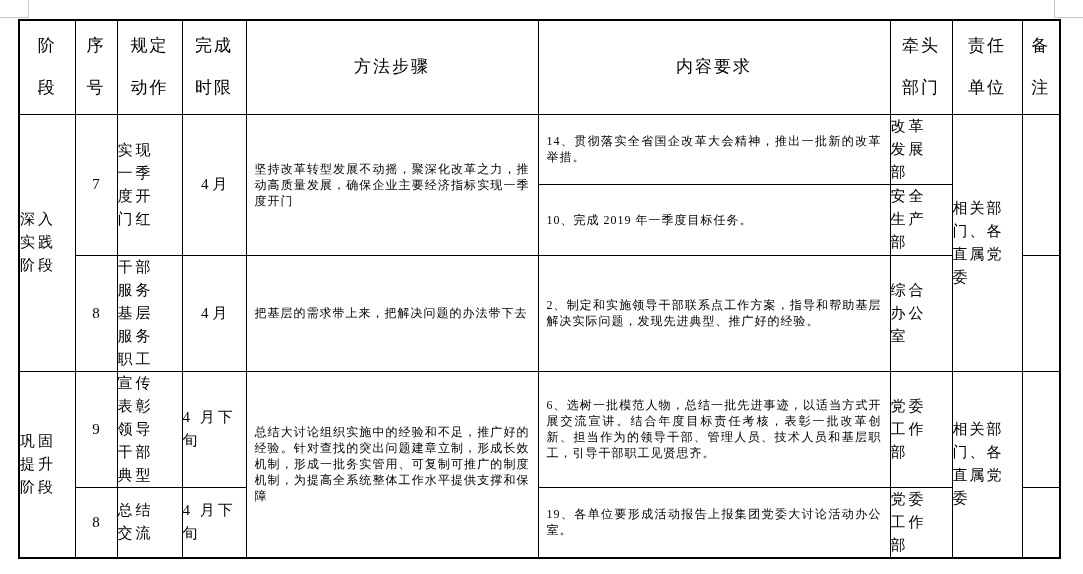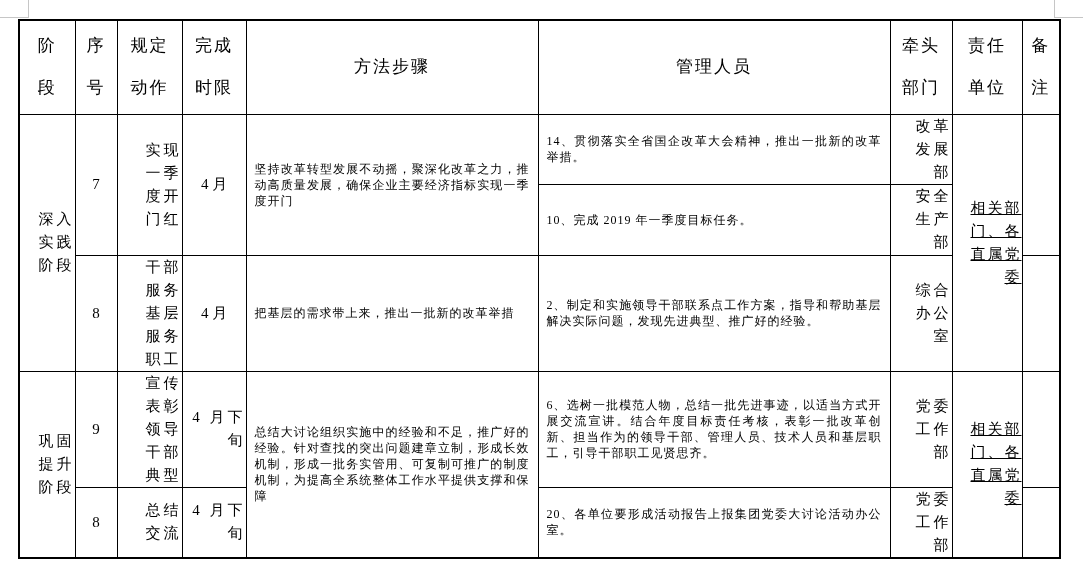--- a/index.html
+++ b/index.html
@@ -56,21 +56,21 @@
     font-weight: bold;
     font-size: 17px;
     text-align: center;
     vertical-align: middle;
     white-space: pre-line;
     line-height: 42px;
     letter-spacing: 2px;
     padding: 0;
   }
   td.v {
-    text-align: right;
+    text-align: left;
     vertical-align: middle;
     white-space: pre-line;
     font-size: 15px;
     line-height: 23px;
     letter-spacing: 3px;
     padding: 0;
   }
   td.num {
     text-align: center;
     vertical-align: middle;
@@ -80,21 +80,20 @@
   td.txt {
     text-align: justify;
     vertical-align: middle;
     font-size: 12px;
     line-height: 16px;
     letter-spacing: 1px;
     padding: 2px 8px;
   }
   td.resp {
     letter-spacing: 2px;
-    text-decoration: underline;
   }
 </style>
 </head>
 <body>
 
 <div class="mark mark-tl"></div>
 <div class="mark mark-tr"></div>
 
 <table class="doc">
   <colgroup>
@@ -113,21 +112,21 @@
       <tr class="rh-hdr">
     <th class="head">阶
 段</th>
     <th class="head">序
 号</th>
     <th class="head">规定
 动作</th>
     <th class="head">完成
 时限</th>
     <th class="head">方法步骤</th>
-    <th class="head">管理人员</th>
+    <th class="head">内容要求</th>
     <th class="head">牵头
 部门</th>
     <th class="head">责任
 单位</th>
     <th class="head">备
 注</th>
   </tr>
 
   <tr class="rh-s14">
     <td class="v" rowspan="3">深入
@@ -159,21 +158,21 @@
   </tr>
 
   <tr class="rh-r8">
     <td class="num">8</td>
     <td class="v">干部
 服务
 基层
 服务
 职工</td>
     <td class="num">4 月</td>
-    <td class="txt">把基层的需求带上来，推出一批新的改革举措</td>
+    <td class="txt">把基层的需求带上来，把解决问题的办法带下去</td>
     <td class="txt">2、制定和实施领导干部联系点工作方案，指导和帮助基层解决实际问题，发现先进典型、推广好的经验。</td>
     <td class="v">综合
 办公
 室</td>
     <td></td>
   </tr>
 
   <tr class="rh-r9">
     <td class="v" rowspan="2">巩固
 提升
@@ -197,20 +196,20 @@
 委</td>
     <td></td>
   </tr>
 
   <tr class="rh-r10">
     <td class="num">8</td>
     <td class="v">总结
 交流</td>
     <td class="v">4 月下
 旬</td>
-    <td class="txt">20、各单位要形成活动报告上报集团党委大讨论活动办公室。</td>
+    <td class="txt">19、各单位要形成活动报告上报集团党委大讨论活动办公室。</td>
     <td class="v">党委
 工作
 部</td>
     <td></td>
   </tr>
 </tbody>
   </table>
 
 </body></html>

